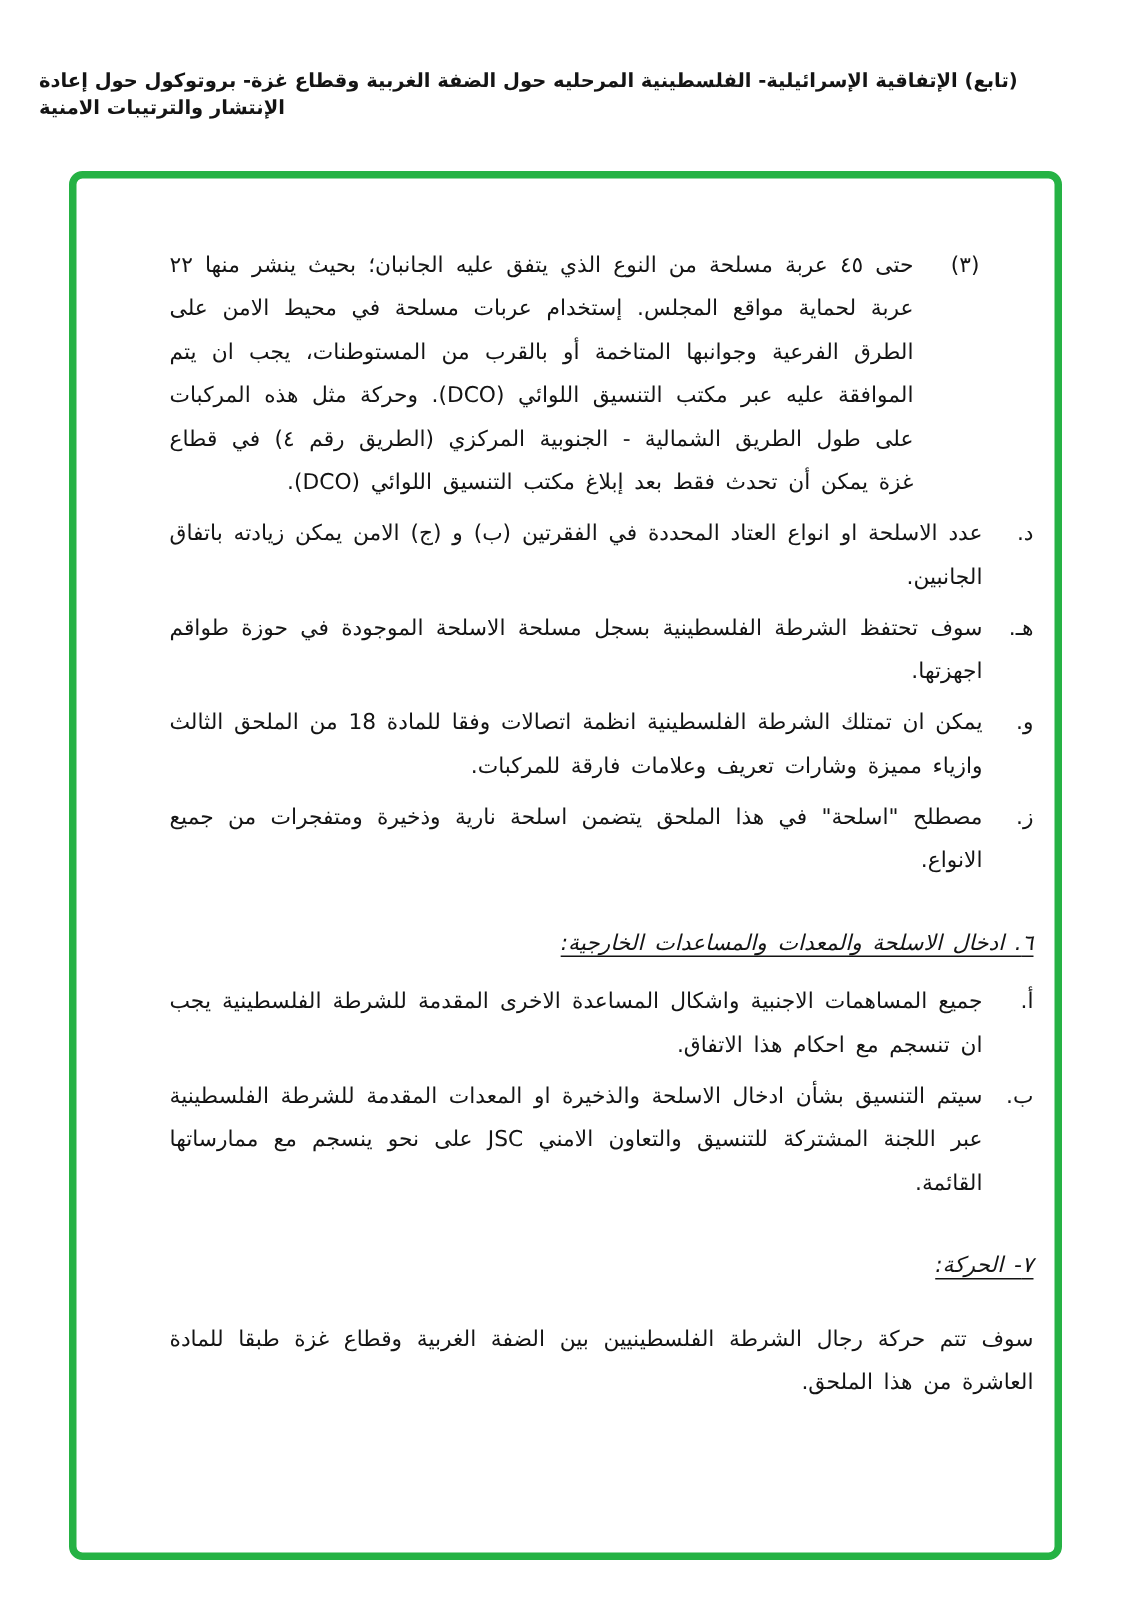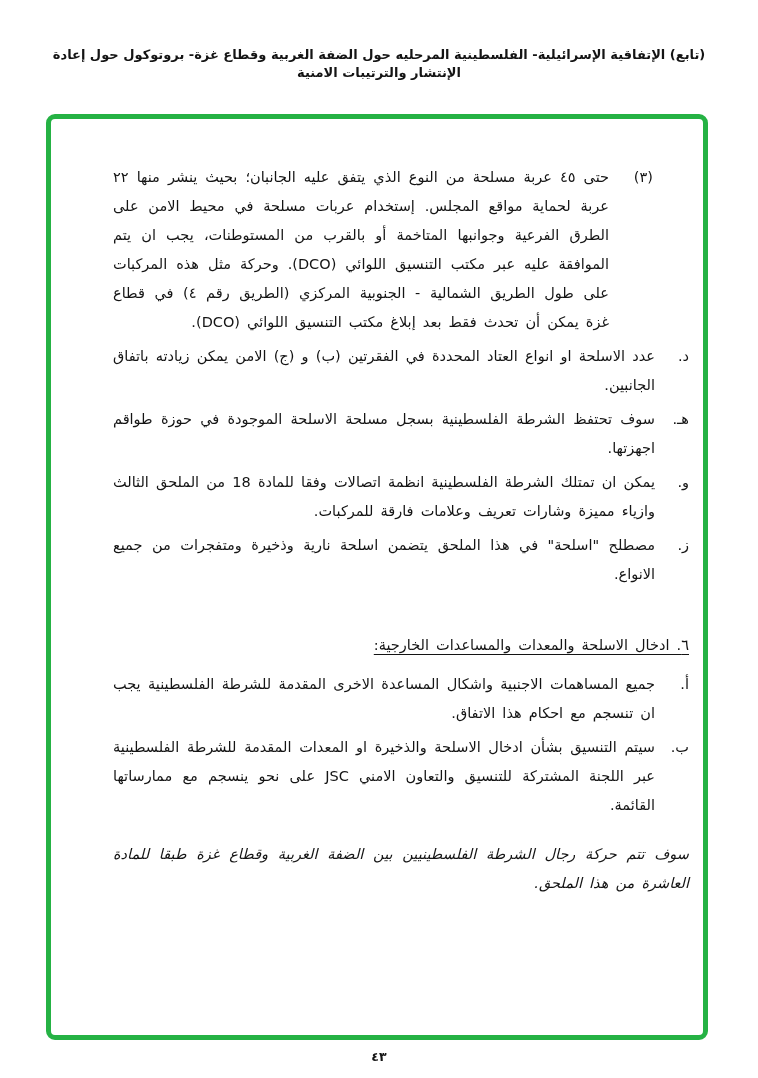--- a/index.html
+++ b/index.html
@@ -5,21 +5,21 @@
   * { box-sizing: border-box; }
   html, body { margin: 0; padding: 0; }
   body {
     width: 758px; height: 1078px;
     background: #ffffff;
     font-family: "DejaVu Sans", sans-serif;
     color: #141414;
   }
   .page { position: relative; width: 758px; height: 1078px; background: #ffffff; overflow: hidden; }
 
-  .header { position: absolute; top: 46px; left: 0; right: 0; text-align: center; direction: rtl; }
+  .header { position: absolute; top: 46px; left: 0; right: 0; text-align: left; direction: rtl; }
   .header-title { font-size: 13px; font-weight: bold; padding: 0 26px; line-height: 18px; }
   .header-source { font-size: 9.5px; font-weight: bold; margin-top: 9px; color: #1a1a1a; }
 
   .green-box {
     position: absolute; left: 46px; top: 114px;
     width: 662px; height: 926px;
     border: 5px solid #25b244;
     border-radius: 9px;
     background: #ffffff;
   }
@@ -32,24 +32,24 @@
     text-align: justify;
     word-spacing: 2.5px;
   }
 
   .item { display: flex; margin-bottom: 5px; }
   .item .marker { flex: 0 0 34px; }
   .item .text { flex: 1; text-align: justify; }
   .item.nested { padding-right: 36px; }
   .item.nested .marker { flex: 0 0 44px; }
 
-  .section-heading { margin: 42px 0 10px 0; }
+  .section-heading { margin: 26px 0 10px 0; font-style: italic; }
   .section-heading .heading-text { text-decoration: underline; text-underline-offset: 4px; }
 
-  .paragraph { margin-top: 20px; text-align: justify; font-style: italic; }
+  .paragraph { margin-top: 20px; text-align: justify; }
 
   .page-number {
     position: absolute; bottom: 14px; left: 0; right: 0;
     text-align: center; direction: rtl;
     font-weight: bold; font-size: 12.5px;
   }
 </style>
 </head>
 <body>
 
@@ -94,21 +94,23 @@
       <div class="item">
         <span class="marker">أ.</span>
         <span class="text">جميع المساهمات الاجنبية واشكال المساعدة الاخرى المقدمة للشرطة الفلسطينية يجب ان تنسجم مع احكام هذا الاتفاق.</span>
       </div>
 
       <div class="item">
         <span class="marker">ب.</span>
         <span class="text">سيتم التنسيق بشأن ادخال الاسلحة والذخيرة او المعدات المقدمة للشرطة الفلسطينية عبر اللجنة المشتركة للتنسيق والتعاون الامني JSC على نحو ينسجم مع ممارساتها القائمة.</span>
       </div>
 
+      <div class="section-heading">
+        <span class="heading-text">٧- الحركة:</span>
+      </div>
 
       <div class="paragraph">سوف تتم حركة رجال الشرطة الفلسطينيين بين الضفة الغربية وقطاع غزة طبقا للمادة العاشرة من هذا الملحق.</div>
 
     </div>
   </div>
 
-  <div class="page-number">٤٣</div>
 
 </div>
 
 </body></html>

